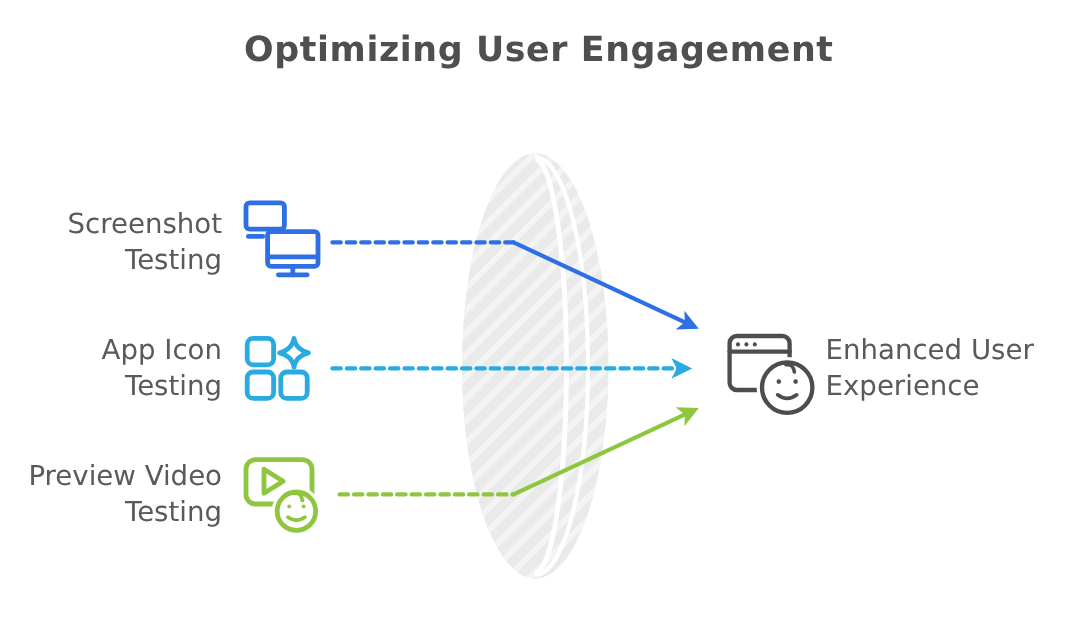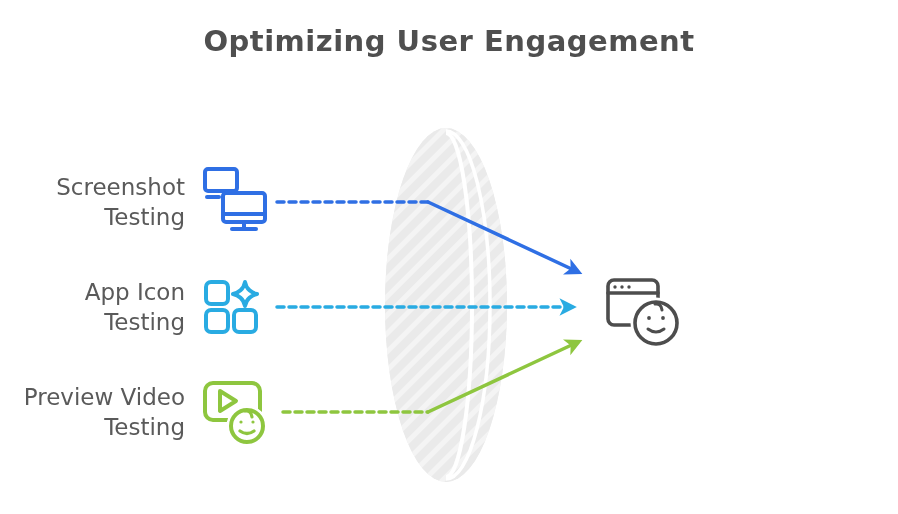--- a/index.html
+++ b/index.html
@@ -112,14 +112,16 @@
       <path d="M52,32 q6,-1 7,6" stroke-width="3"></path>
     </g>
   </svg>
 
   <div class="label label-left row1">Screenshot
 Testing</div>
   <div class="label label-left row2">App Icon
 Testing</div>
   <div class="label label-left row3">Preview Video
 Testing</div>
+  <div class="label label-right row2">Enhanced User
+Experience</div>
 
 </div>
 
 </body></html>

